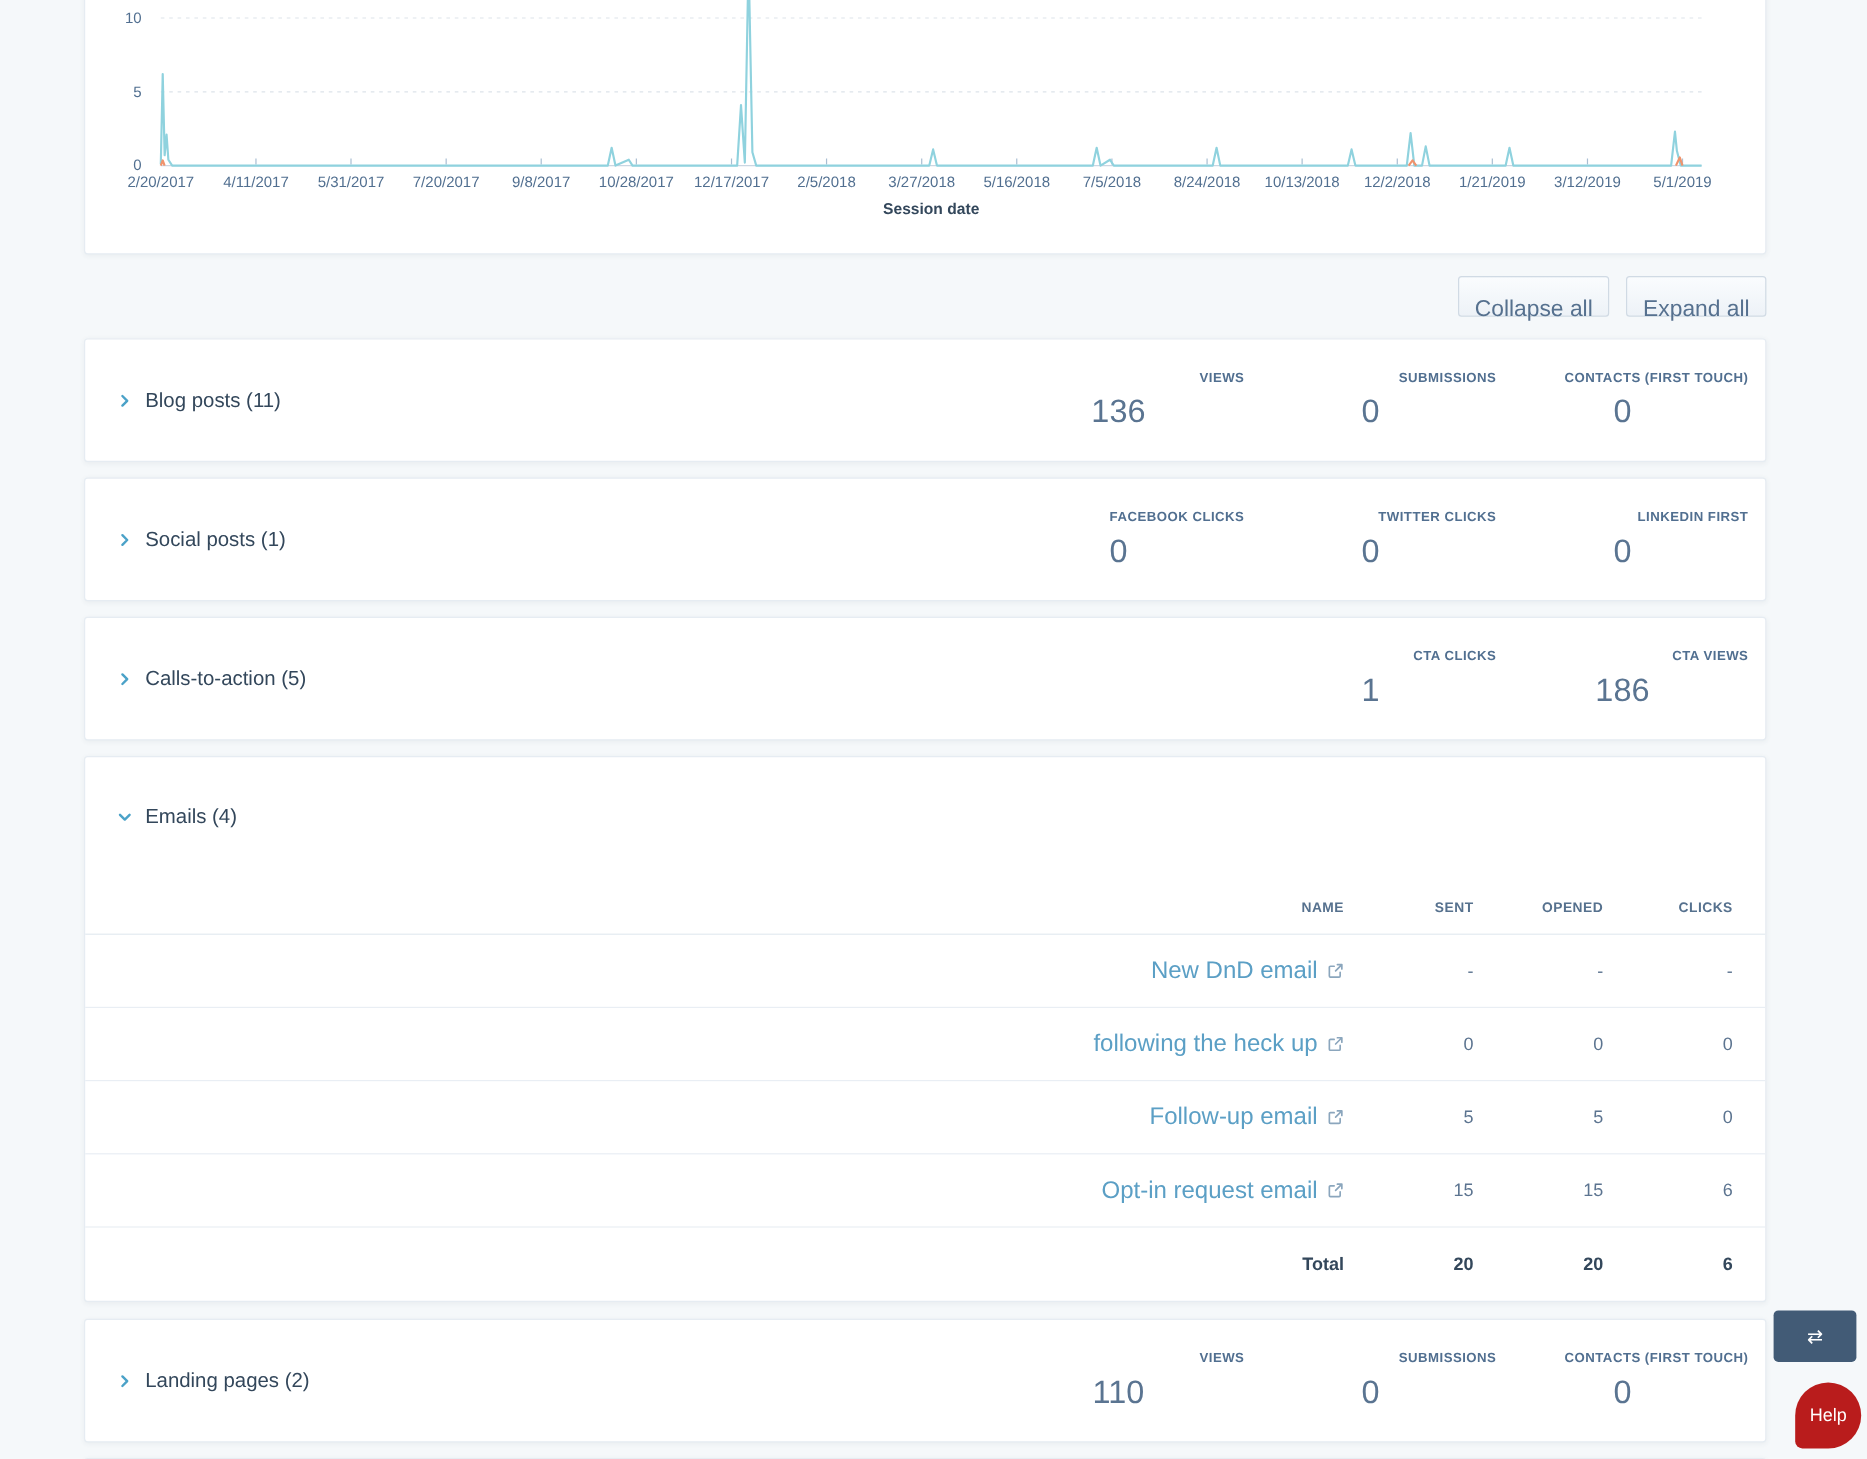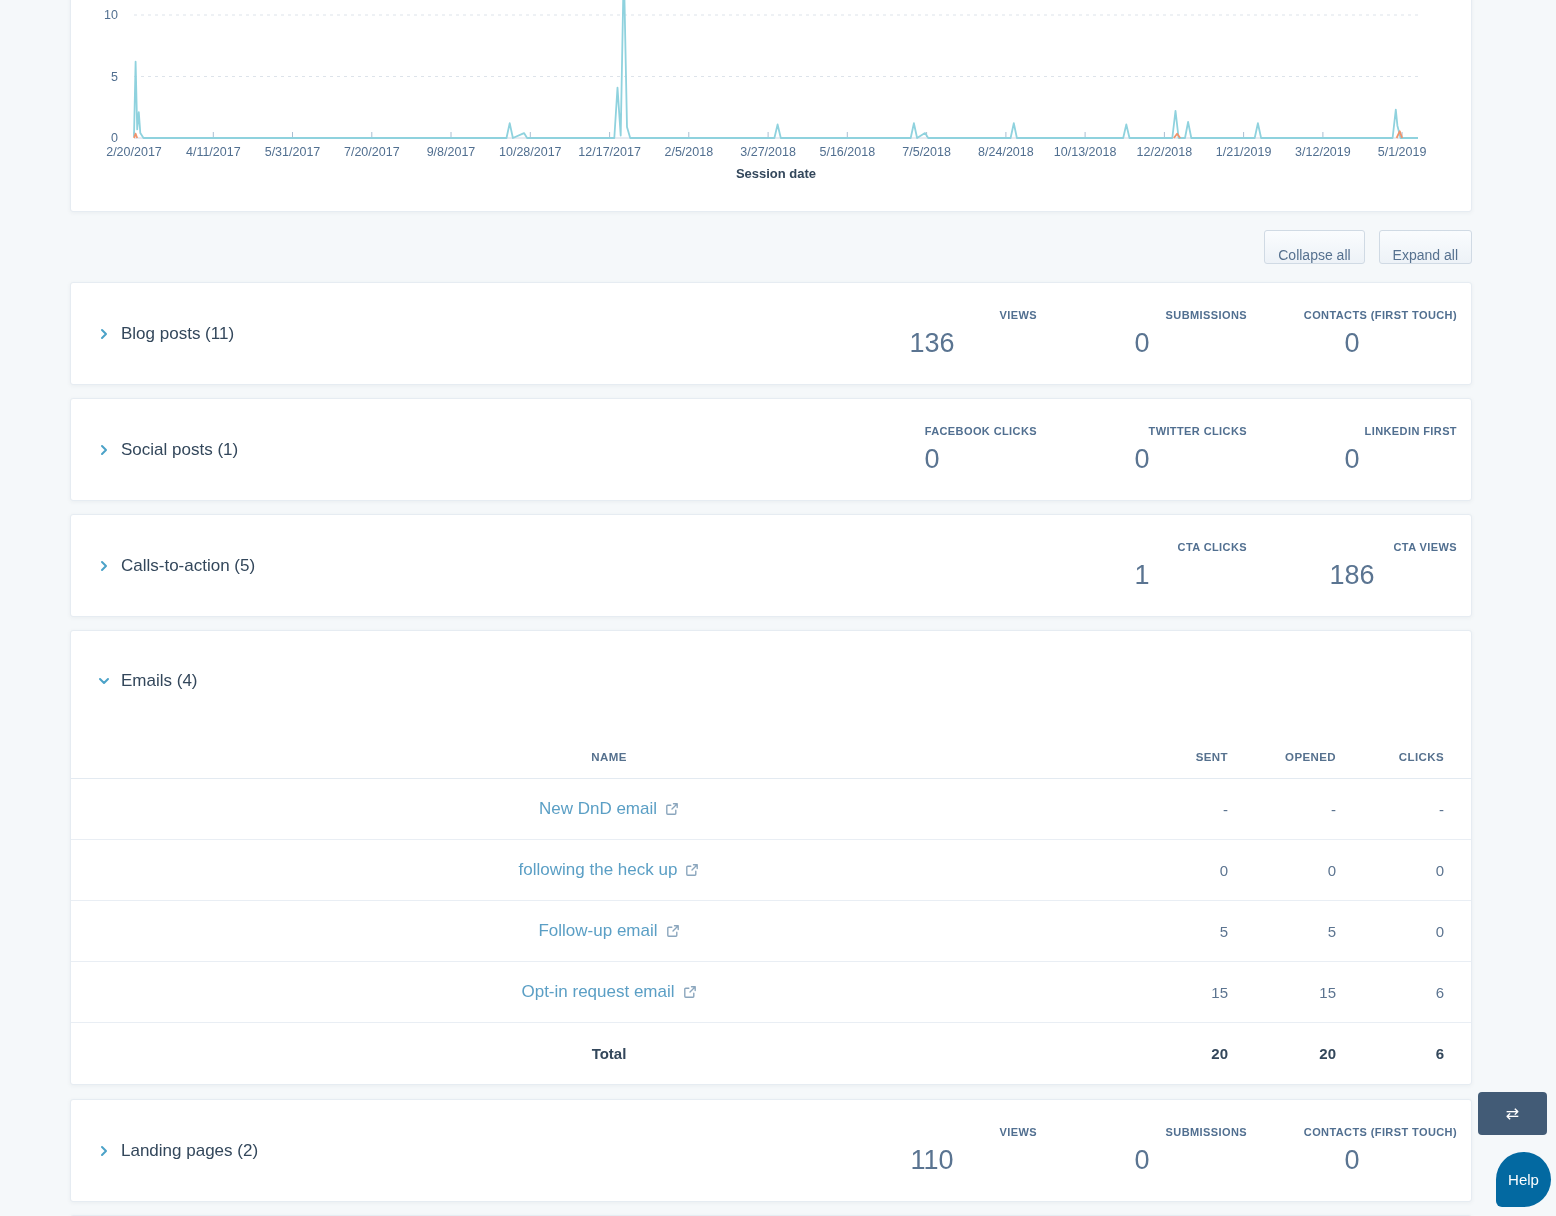--- a/index.html
+++ b/index.html
@@ -21,21 +21,21 @@
   .chart-card { margin-top: -41px; height: 253px; overflow: hidden; }
   .ax   { font-size: 12.5px; fill: #516f90; }
   .ayx  { font-size: 12.5px; fill: #516f90; }
   .axt  { font-size: 13px; font-weight: bold; fill: #33475b; }
   
   .toolbar { display: flex; justify-content: flex-end; gap: 14px; margin: 18px 0; }
   .btn {
     height: 28px; padding: 16px 13px;
     background: linear-gradient(#fafcfe, #edf2f7);
     border: 1px solid #d0dae4; border-radius: 3px;
-    color: #56718f; font-size: 14px; font-family: inherit; cursor: pointer;
+    color: #56718f; font-size: 19px; font-family: inherit; cursor: pointer;
   }
   
   .summary {
     height: 103px; display: flex; align-items: center;
     padding: 0 14px 0 27px; margin-bottom: 13px;
   }
   .sum-left { display: flex; align-items: center; gap: 11px; flex: 1; cursor: pointer; }
   .sec-title { font-size: 17px; font-weight: normal; color: #33475b; margin: 0; }
   .metrics { display: flex; }
   .metric { width: 210px; text-align: center; }
@@ -43,41 +43,41 @@
   .m-value { font-size: 27px; color: #5a7491; margin-top: 7px; }
   
   .emails { padding-top: 40px; margin-bottom: 14px; }
   .emails-header { display: flex; align-items: center; gap: 11px; padding: 0 27px; cursor: pointer; }
   .table { margin-top: 44px; }
   .t-head, .t-row { display: flex; align-items: center; padding: 0 27px; }
   .t-head {
     height: 44px; font-size: 11.5px; font-weight: bold; color: #56718e;
     letter-spacing: 0.4px; border-bottom: 1px solid #e3eaf1;
   }
-  .t-name { flex: 1; text-align: center; }
+  .t-name { flex: 1; text-align: right; }
   .t-col { width: 108px; text-align: right; }
   .t-row { height: 61px; border-bottom: 1px solid #e9eef4; font-size: 15px; color: #5c7490; }
   .t-row.total { border-bottom: none; font-weight: bold; color: #33475b; font-size: 15px; }
   .link {
-    color: #5b9fc5; text-decoration: none; font-size: 17px;
+    color: #5b9fc5; text-decoration: none; font-size: 20px;
     display: inline-flex; align-items: center; gap: 8px; cursor: pointer;
   }
   .chev { display: inline-flex; }
   
   .sliver { height: 40px; }
   
   .float-toggle {
     position: absolute; top: 1092px; left: 1478px; width: 69px; height: 43px;
     background: #425b76; border-radius: 4px; color: #fff;
     display: flex; align-items: center; justify-content: center;
     font-size: 16px; cursor: pointer;
   }
   .float-help {
     position: absolute; top: 1152px; left: 1496px; width: 55px; height: 55px;
-    background: #0369a1; border-radius: 50% 50% 50% 6px; color: #fff;
+    background: #b91c1c; border-radius: 50% 50% 50% 6px; color: #fff;
     display: flex; align-items: center; justify-content: center;
     font-size: 15px; cursor: pointer;
   }
 </style>
 </head>
 <body>
 
 <div class="content">
 
   <section class="card chart-card">

